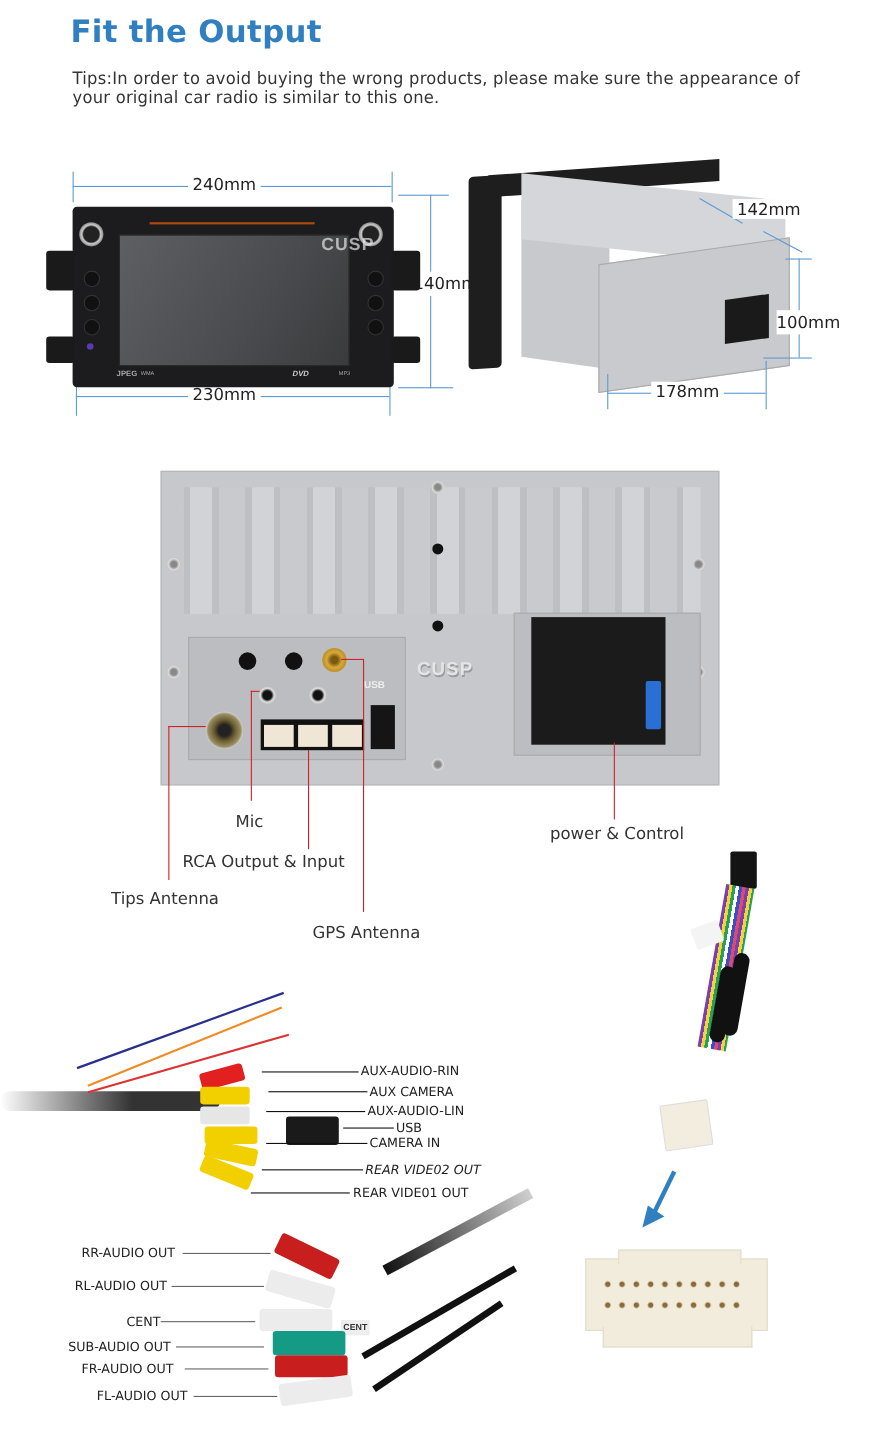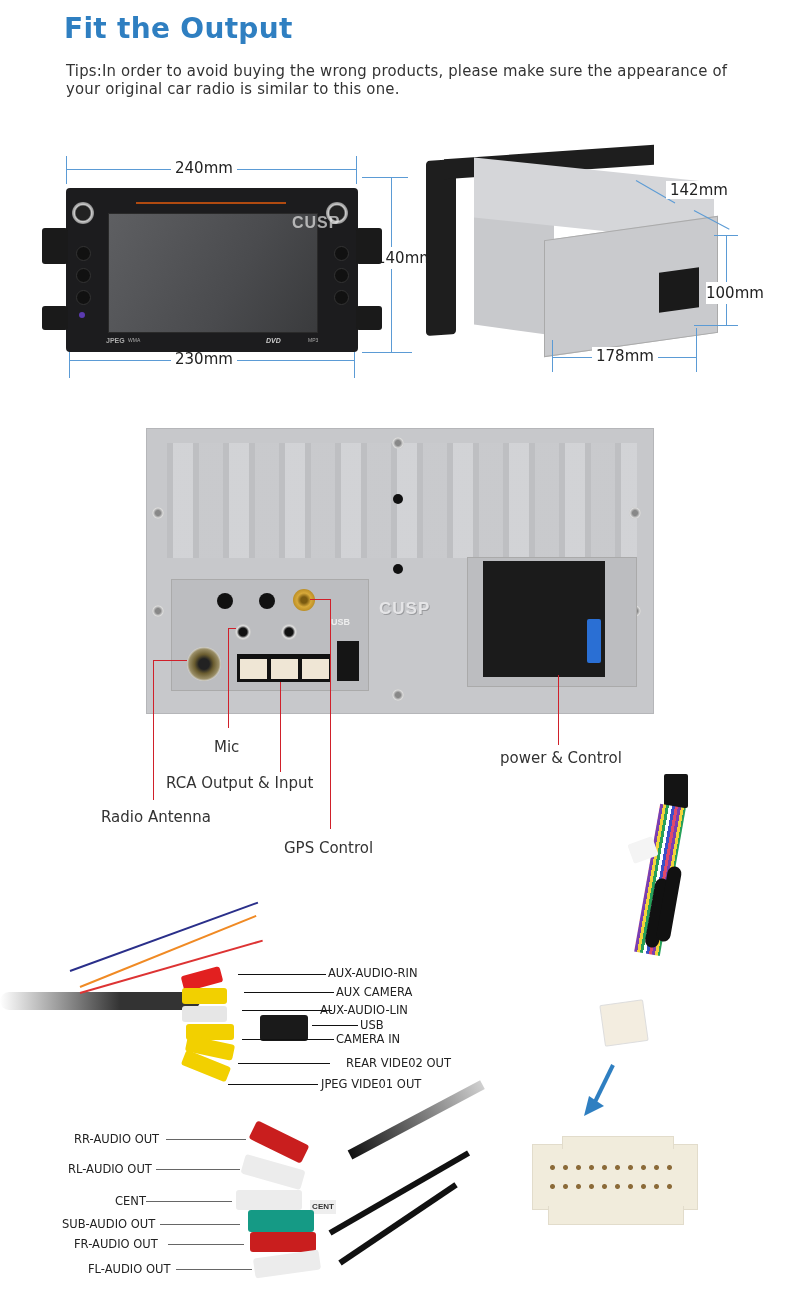--- a/index.html
+++ b/index.html
@@ -135,22 +135,22 @@
 <div class="abs redline" style="left:153px;top:660px;width:1px;height:140px;"></div>
 <div class="abs redline" style="left:228px;top:628px;width:8px;height:1px;"></div>
 <div class="abs redline" style="left:228px;top:628px;width:1px;height:100px;"></div>
 <div class="abs redline" style="left:280px;top:682px;width:1px;height:90px;"></div>
 <div class="abs redline" style="left:310px;top:599px;width:20px;height:1px;"></div>
 <div class="abs redline" style="left:330px;top:599px;width:1px;height:230px;"></div>
 <div class="abs redline" style="left:558px;top:675px;width:1px;height:70px;"></div>
 
 <div class="abs lbl" style="left:214px;top:738px;">Mic</div>
 <div class="abs lbl" style="left:166px;top:774px;">RCA Output &amp; Input</div>
-<div class="abs lbl" style="left:101px;top:808px;">Radio Antenna</div>
-<div class="abs lbl" style="left:284px;top:839px;">GPS Control</div>
+<div class="abs lbl" style="left:101px;top:808px;">Tips Antenna</div>
+<div class="abs lbl" style="left:284px;top:839px;">GPS Antenna</div>
 <div class="abs lbl" style="left:500px;top:749px;">power &amp; Control</div>
 
 <div class="abs" style="left:0;top:900px;width:320px;height:200px;">
   <div class="abs" style="left:0;top:92px;width:200px;height:18px;background:linear-gradient(90deg,rgba(255,255,255,0),#333 60%);border-radius:9px;"></div>
   <div class="abs" style="left:70px;top:70px;width:200px;height:2px;background:#2a2f8a;transform:rotate(-20deg);transform-origin:left;"></div>
   <div class="abs" style="left:80px;top:86px;width:190px;height:2px;background:#f08a24;transform:rotate(-22deg);transform-origin:left;"></div>
   <div class="abs" style="left:80px;top:92px;width:190px;height:2px;background:#d33;transform:rotate(-16deg);transform-origin:left;"></div>
   <div class="abs" style="left:182px;top:71px;width:40px;height:16px;background:#e22020;border-radius:3px;transform:rotate(-15deg);"></div>
   <div class="abs" style="left:182px;top:88px;width:45px;height:16px;background:#f2d000;border-radius:3px;"></div>
   <div class="abs" style="left:182px;top:106px;width:45px;height:16px;background:#e6e6e6;border-radius:3px;"></div>
@@ -163,25 +163,25 @@
 <div class="abs hline" style="left:238px;top:974px;width:88px;"></div>
 <div class="abs hline" style="left:244px;top:992px;width:90px;"></div>
 <div class="abs hline" style="left:242px;top:1010px;width:90px;"></div>
 <div class="abs hline" style="left:312px;top:1025px;width:46px;"></div>
 <div class="abs hline" style="left:242px;top:1039px;width:92px;"></div>
 <div class="abs hline" style="left:238px;top:1063px;width:92px;"></div>
 <div class="abs hline" style="left:228px;top:1084px;width:90px;"></div>
 
 <div class="abs cable-lbl" style="left:328px;top:966px;">AUX-AUDIO-RIN</div>
 <div class="abs cable-lbl" style="left:336px;top:985px;">AUX CAMERA</div>
-<div class="abs cable-lbl" style="left:320px;top:1003px;">AUX-AUDIO-LIN</div>
+<div class="abs cable-lbl" style="left:334px;top:1003px;">AUX-AUDIO-LIN</div>
 <div class="abs cable-lbl" style="left:360px;top:1018px;">USB</div>
 <div class="abs cable-lbl" style="left:336px;top:1032px;">CAMERA IN</div>
-<div class="abs cable-lbl" style="left:346px;top:1056px;">REAR VIDE02 OUT</div>
-<div class="abs cable-lbl" style="left:321px;top:1077px;">JPEG VIDE01 OUT</div>
+<div class="abs cable-lbl" style="left:332px;top:1056px;font-style:italic;">REAR VIDE02 OUT</div>
+<div class="abs cable-lbl" style="left:321px;top:1077px;">REAR VIDE01 OUT</div>
 
 <div class="abs" style="left:590px;top:770px;width:110px;height:280px;">
   <div class="abs" style="left:74px;top:4px;width:24px;height:34px;background:#141414;border-radius:2px;"></div>
   <div class="abs" style="left:70px;top:36px;width:26px;height:150px;background:repeating-linear-gradient(90deg,#7a3fb0 0 3px,#f4d33a 3px 6px,#27a05a 6px 9px,#fff 9px 12px,#3b4fc8 12px 15px,#e04a6a 15px 18px);transform:rotate(10deg);transform-origin:top;"></div>
   <div class="abs" style="left:60px;top:108px;width:14px;height:70px;background:#111;border-radius:7px;transform:rotate(10deg);"></div>
   <div class="abs" style="left:72px;top:96px;width:14px;height:76px;background:#111;border-radius:7px;transform:rotate(10deg);"></div>
   <div class="abs" style="left:40px;top:70px;width:26px;height:20px;background:#f4f4f4;border-radius:2px;transform:rotate(-20deg);"></div>
   <div class="abs" style="left:12px;top:232px;width:42px;height:40px;background:#f3ede0;border:1px solid #ddd;border-radius:2px;transform:rotate(-8deg);"></div>
 </div>
 

